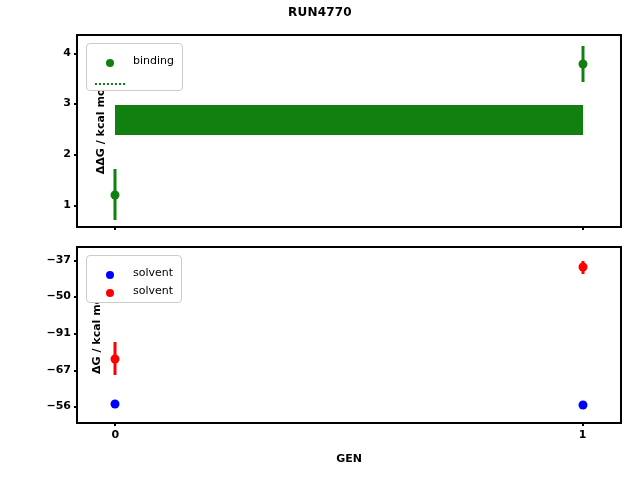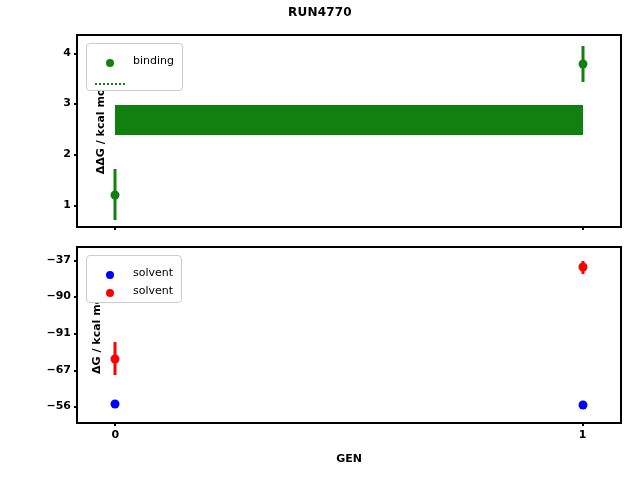--- a/index.html
+++ b/index.html
@@ -177,21 +177,21 @@
         <div class="ytick" style="top: 122.716px;">
           <span class="tmark"></span>
           <span class="tlabel">−67</span>
         </div>
         <div class="ytick" style="top: 86.0842px;">
           <span class="tmark"></span>
           <span class="tlabel">−91</span>
         </div>
         <div class="ytick" style="top: 49.4526px;">
           <span class="tmark"></span>
-          <span class="tlabel">−90</span>
+          <span class="tlabel">−50</span>
         </div>
         <div class="ytick" style="top: 12.8211px;">
           <span class="tmark"></span>
           <span class="tlabel">−37</span>
         </div>
       </div>
     <div id="xticks-bottom">
         <div class="xtick" style="left: 37.3793px;">
           <span class="tmark"></span>
           <span class="tlabel">0</span>

